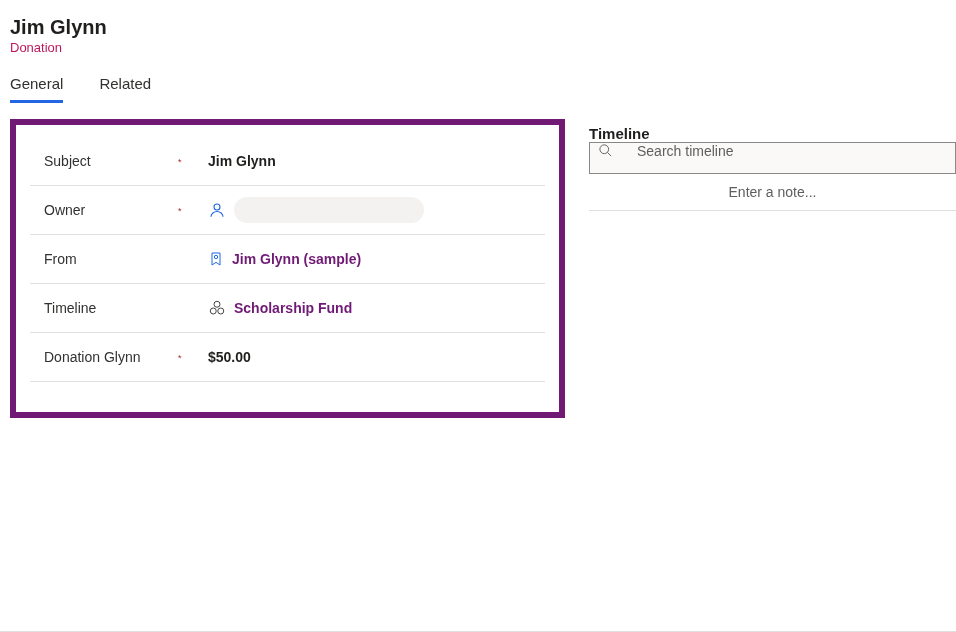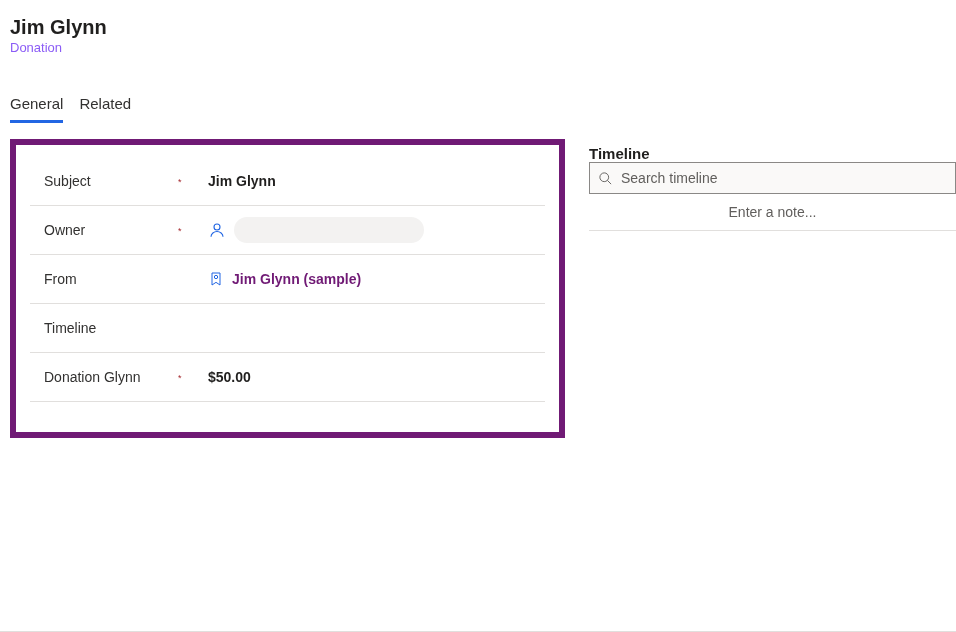--- a/index.html
+++ b/index.html
@@ -21,28 +21,28 @@
       padding: 14px 10px 4px 10px;
     }
     .page-title {
       font-size: 20px;
       font-weight: 600;
       color: #201f1e;
       line-height: 26px;
     }
     .entity-type {
       font-size: 13px;
-      color: #8b5cf6;
+      color: #be185d;
       margin-top: 0px;
     }
     .tabs {
-      margin-top: 36px;
+      margin-top: 16px;
       padding-left: 10px;
       display: flex;
-      gap: 16px;
+      gap: 36px;
     }
     .tab {
       font-size: 15px;
       color: #323130;
       padding-bottom: 8px;
       cursor: pointer;
       border-bottom: 3px solid transparent;
     }
     .tab.active {
       border-bottom: 3px solid #2266e3;
@@ -125,24 +125,24 @@
       padding-top: 6px;
     }
     .timeline-title {
       font-size: 15px;
       font-weight: 600;
       color: #201f1e;
     }
     .search-box {
       border: 1px solid #8a8886;
       display: flex;
-      align-items: center;
+      align-items: flex-start;
       height: 32px;
       padding: 0 8px;
-      gap: 8px;
+      gap: 24px;
       background: #faf9f8;
     }
     .search-box svg {
       width: 15px;
       height: 15px;
       stroke: #605e5c;
       fill: none;
       stroke-width: 1.5;
     }
     .search-input {
@@ -214,20 +214,28 @@
           <path d="M6 3h12v18l-6-4-6 4V3z"></path>
           <circle cx="12" cy="9" r="2.5"></circle>
         </svg>
         <span>Jim Glynn (sample)</span>
       </div>
     </div>
 
     <div class="field-row">
       <div class="field-label">Timeline</div>
       <div class="required-marker"></div>
+      <div class="field-value link">
+        <svg class="icon-regarding" viewBox="0 0 24 24">
+          <circle cx="12" cy="7" r="4"></circle>
+          <circle cx="7" cy="16" r="4"></circle>
+          <circle cx="17" cy="16" r="4"></circle>
+        </svg>
+        <span>Scholarship Fund</span>
+      </div>
     </div>
 
     <div class="field-row">
       <div class="field-label">Donation Glynn</div>
       <div class="required-marker">*</div>
       <div class="field-value bold">$50.00</div>
     </div>
 
   </div>
 

